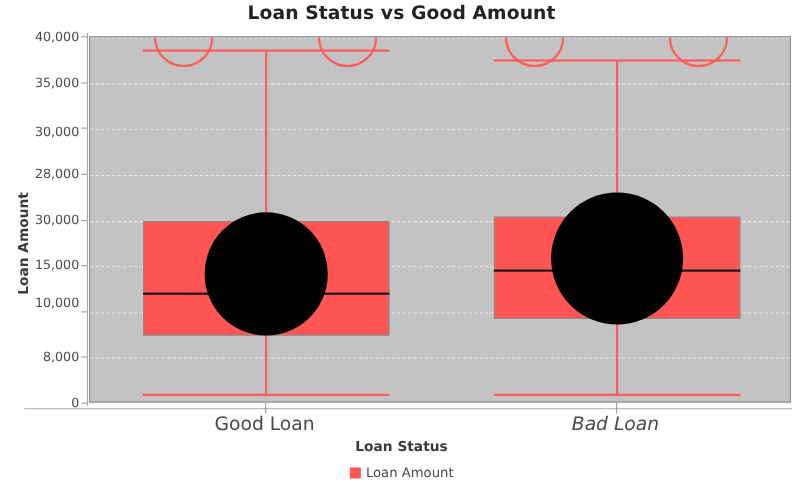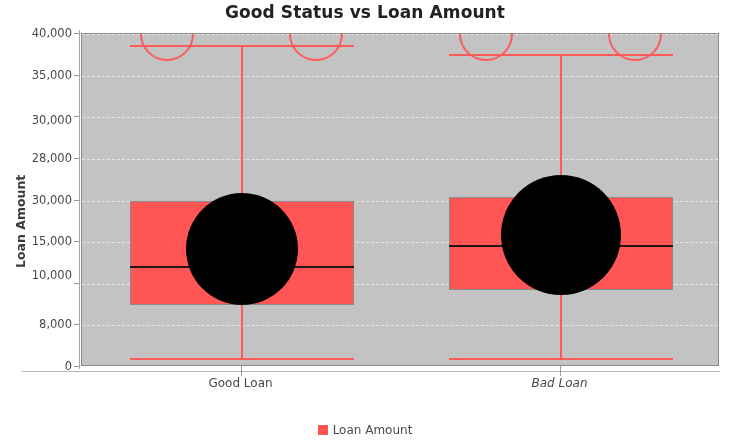--- a/index.html
+++ b/index.html
@@ -126,21 +126,21 @@
   .x-tick-mark {
     position: absolute;
     top: 366px;
     width: 1px;
     height: 10px;
     background: #9a9a9a;
   }
   .x-tick-label {
     position: absolute;
     top: 376px;
-    font-size: 12px;
+    font-size: 17px;
     color: #4a4a4a;
     text-align: center;
     transform: translateX(-50%);
     white-space: nowrap;
   }
 
   
   .box-rect {
     position: absolute;
     box-sizing: border-box;
@@ -190,23 +190,24 @@
     height: 10px;
     display: inline-block;
   }
   .legend-label { line-height: 1; }
 </style>
 </head>
 <body>
 
 <div id="chart-root">
 
-  <div class="chart-title">Good Status vs Loan Amount</div>
+  <div class="chart-title">Loan Status vs Good Amount</div>
 
   <div class="y-axis-title">Loan Amount</div>
+  <div class="x-axis-title">Loan Status</div>
 
   <div class="axis-line-y"></div>
   <div class="axis-line-x"></div>
 
   <div id="y-labels">
       <div class="y-tick-label" style="top: 333px;">0</div>
       <div class="y-tick-label" style="top: 291.375px;">8,000</div>
       <div class="y-tick-label" style="top: 242px;">10,000</div>
       <div class="y-tick-label" style="top: 208.125px;">15,000</div>
       <div class="y-tick-label" style="top: 166.5px;">30,000</div>

